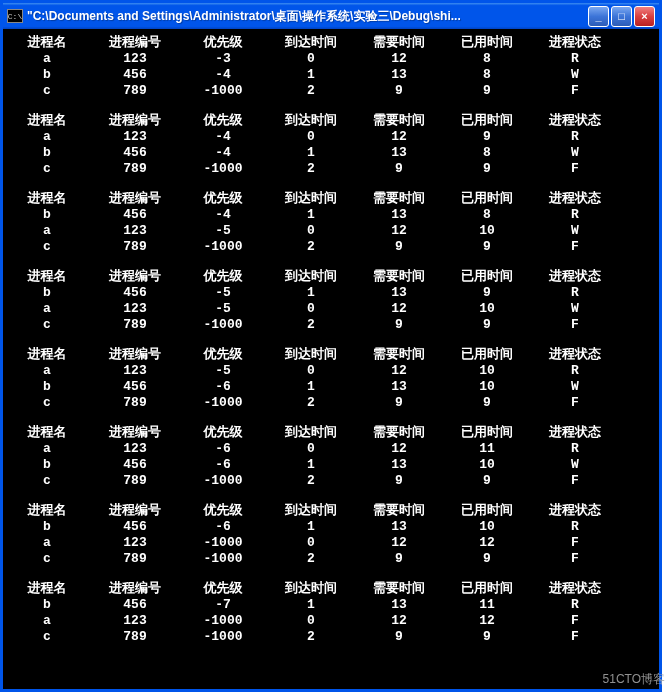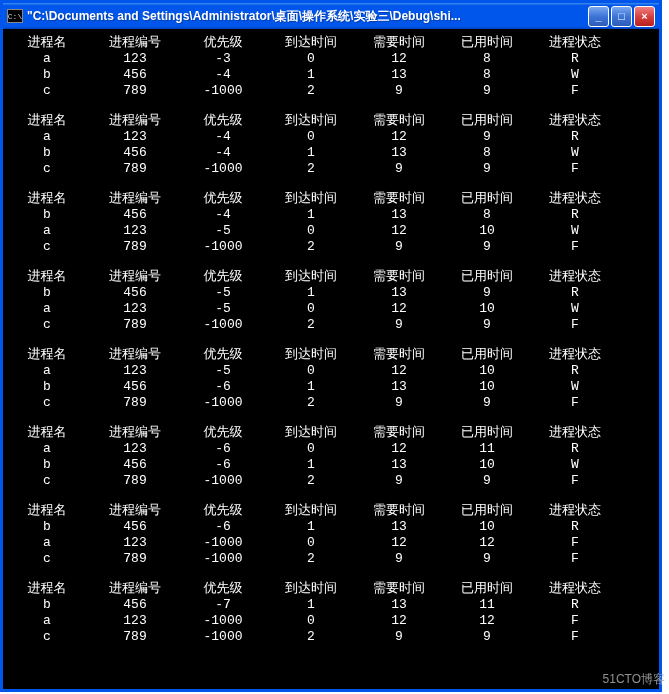--- a/index.html
+++ b/index.html
@@ -77,20 +77,21 @@
     .console {
       background: #000;
       color: #fff;
       font-family: 'NSimSun', 'SimSun', 'Courier New', monospace;
       font-size: 13px;
       line-height: 16px;
       padding: 6px 0 4px 0;
       height: 660px;
       overflow: hidden;
       white-space: pre;
+      font-weight: bold;
     }
     .block {
       margin-bottom: 14px;
     }
     .block:last-child {
       margin-bottom: 0;
     }
     .row {
       display: flex;
     }

